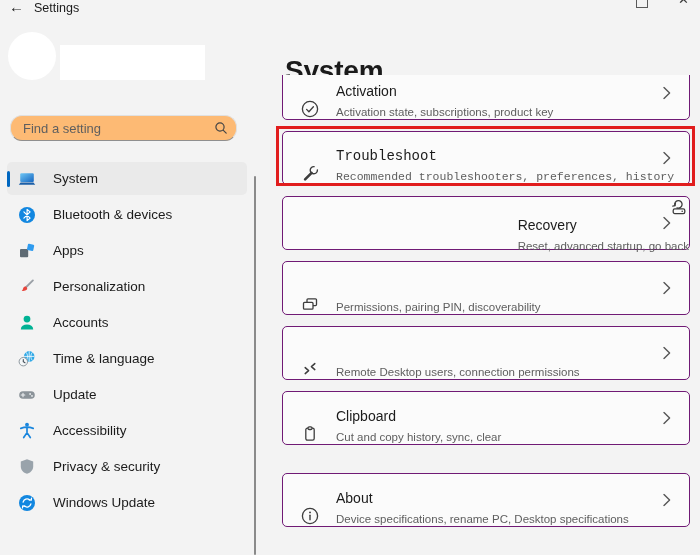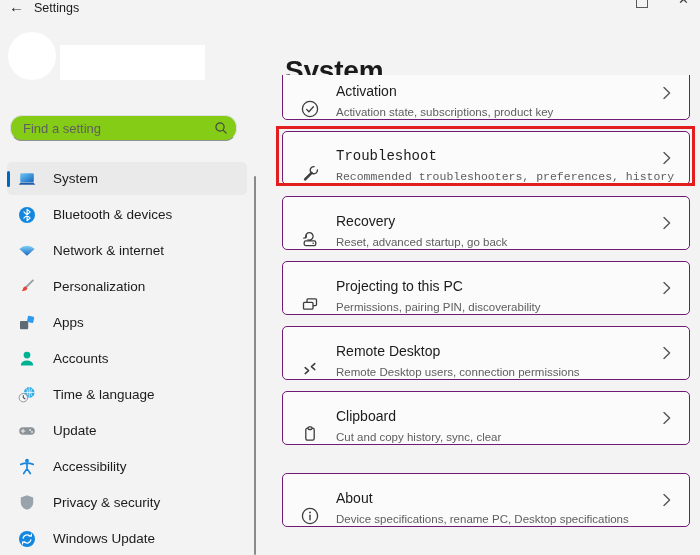--- a/index.html
+++ b/index.html
@@ -14,21 +14,21 @@
   .back-btn{position:absolute;left:9px;top:-2px;font-size:15px;color:#1b1b1b;cursor:pointer;}
   .app-title{position:absolute;left:34px;top:1px;font-size:12.5px;color:#1b1b1b;text-align:right;}
   .win-max{position:absolute;left:636px;top:-4px;width:10px;height:10px;border:1.2px solid #5a5a5a;background:transparent;}
   .win-close{position:absolute;left:678px;top:-7px;font-size:13px;color:#3a3a3a;line-height:13px;}
   
   .avatar{position:absolute;left:8px;top:32px;width:48px;height:48px;border-radius:50%;background:#ffffff;}
   .profile-name{position:absolute;left:60px;top:45px;width:145px;height:35px;background:#ffffff;}
   
   .searchbox{
     position:absolute;left:10px;top:115px;width:227px;height:26px;box-sizing:border-box;
-    background:#84cc16;border:1px solid #e0e0e0;border-bottom:1px solid #8f8f8f;border-radius:12px;
+    background:#fdba74;border:1px solid #e0e0e0;border-bottom:1px solid #8f8f8f;border-radius:12px;
     display:flex;align-items:center;
   }
   .searchbox input{
     flex:1;border:none;outline:none;background:transparent;margin:0 4px 0 10px;
     font-family:inherit;font-size:13px;color:#1b1b1b;min-width:0;
   }
   .searchbox input::placeholder{color:#5f5f5f;opacity:1;}
   .search-glyph{width:14px;height:14px;margin-right:8px;flex:0 0 auto;}
   
   .nav{position:absolute;left:7px;top:162px;width:240px;}
@@ -108,50 +108,35 @@
           <circle cx="10" cy="10" r="8" fill="#1287e0"></circle>
           <path d="M6.9 6.9 L13.1 13.1 L10.1 15.6 L10.1 4.4 L13.1 6.9 L6.9 13.1" fill="none" stroke="#fff" stroke-width="1.2" stroke-linejoin="round" stroke-linecap="round"></path>
         </svg>
       </span>
     <span class="nav-label">Bluetooth &amp; devices</span>
   </div>
     <div class="nav-item">
 
     <span class="nav-ico">
         <svg viewBox="0 0 20 20">
-          <defs>
-            <linearGradient id="gwifi" x1="0" y1="0" x2="0" y2="1">
-              <stop offset="0" stop-color="#7fd0f7"></stop>
-              <stop offset="1" stop-color="#1565c0"></stop>
-            </linearGradient>
-          </defs>
-          <path d="M10 14.8 L2.4 7.9 A11 11 0 0 1 17.6 7.9 Z" fill="url(#gwifi)"></path>
-        </svg>
-      </span>
-    <span class="nav-label">Network &amp; internet</span>
+          <rect x="3" y="8" width="8.2" height="8.2" rx="1" fill="#5f6b74"></rect>
+          <rect x="10.4" y="3.2" width="6.4" height="6.4" rx="1" fill="#2f9bef" transform="rotate(12 13.6 6.4)"></rect>
+        </svg>
+      </span>
+    <span class="nav-label">Apps</span>
   </div>
     <div class="nav-item">
 
     <span class="nav-ico">
         <svg viewBox="0 0 20 20">
           <path d="M15.9 3.4 L9 10.2" stroke="#9aa0a6" stroke-width="1.9" stroke-linecap="round"></path>
           <path d="M9.2 9.7 c1 .8 1.4 2 .7 2.9 -.9 1.1-2.8 1.6-5.2 1.3 1.2-.9 1.1-2 1.6-3 .5-1 1.8-1.7 2.9-1.2 Z" fill="#e8453c"></path>
         </svg>
       </span>
     <span class="nav-label">Personalization</span>
-  </div>
-    <div class="nav-item">
-
-    <span class="nav-ico">
-        <svg viewBox="0 0 20 20">
-          <rect x="3" y="8" width="8.2" height="8.2" rx="1" fill="#5f6b74"></rect>
-          <rect x="10.4" y="3.2" width="6.4" height="6.4" rx="1" fill="#2f9bef" transform="rotate(12 13.6 6.4)"></rect>
-        </svg>
-      </span>
-    <span class="nav-label">Apps</span>
   </div>
     <div class="nav-item">
 
     <span class="nav-ico">
         <svg viewBox="0 0 20 20">
           <circle cx="10" cy="6.1" r="3.4" fill="#00b294"></circle>
           <path d="M3.8 16.4 a6.2 5 0 0 1 12.4 0 Z" fill="#00b294"></path>
         </svg>
       </span>
     <span class="nav-label">Accounts</span>
@@ -241,21 +226,21 @@
       </span>
     <span class="row-text">
       <span class="row-title">Troubleshoot</span>
       <span class="row-sub">Recommended troubleshooters, preferences, history</span>
     </span>
     <svg class="row-chevron" viewBox="0 0 8 13">
       <path d="M1 1 L6.6 6.5 L1 12" fill="none" stroke="#565656" stroke-width="1.4" stroke-linecap="round" stroke-linejoin="round"></path>
     </svg>
   </div>
     <div class="highlight-box" id="hlbox" style="top: 51px; border-color: rgb(225, 29, 29);"></div>
-    <div class="row-card" style="top: 121px;">
+    <div class="row-card" style="top: 121px; flex-direction: column;">
     <span class="row-ico">
         <svg viewBox="0 0 20 20">
           <path d="M5.9 8.6 A3.7 3.7 0 1 1 8 10.8" fill="none" stroke="#3d3d3d" stroke-width="1.3" stroke-linecap="round"></path>
           <path d="M5.9 8.6 l-2.1 .5 M5.9 8.6 l.5 -2.2" stroke="#3d3d3d" stroke-width="1.3" stroke-linecap="round"></path>
           <rect x="4.2" y="11.8" width="11.6" height="4.8" rx="1.6" fill="none" stroke="#3d3d3d" stroke-width="1.3"></rect>
           <circle cx="13.2" cy="14.2" r="0.8" fill="#3d3d3d"></circle>
         </svg>
       </span>
     <span class="row-text">
       <span class="row-title">Recovery</span>
@@ -266,36 +251,34 @@
     </svg>
   </div>
     <div class="row-card" style="top: 186px;">
     <span class="row-ico">
         <svg viewBox="0 0 20 20">
           <rect x="7" y="4.8" width="9.5" height="6.8" rx="1" fill="none" stroke="#3d3d3d" stroke-width="1.3"></rect>
           <rect x="3.5" y="8.4" width="9.5" height="6.8" rx="1" fill="#fbfbfb" stroke="#3d3d3d" stroke-width="1.3"></rect>
         </svg>
       </span>
     <span class="row-text">
-      <span class="row-title">Projecting to this PC</span>
       <span class="row-sub">Permissions, pairing PIN, discoverability</span>
     </span>
     <svg class="row-chevron" viewBox="0 0 8 13">
       <path d="M1 1 L6.6 6.5 L1 12" fill="none" stroke="#565656" stroke-width="1.4" stroke-linecap="round" stroke-linejoin="round"></path>
     </svg>
   </div>
     <div class="row-card" style="top: 251px;">
     <span class="row-ico">
         <svg viewBox="0 0 20 20">
           <path d="M5.2 8.6 l3.4 3 -3.4 3" fill="none" stroke="#3d3d3d" stroke-width="1.5" stroke-linecap="round" stroke-linejoin="round"></path>
           <path d="M14.8 4.6 l-3.4 3 3.4 3" fill="none" stroke="#3d3d3d" stroke-width="1.5" stroke-linecap="round" stroke-linejoin="round"></path>
         </svg>
       </span>
     <span class="row-text">
-      <span class="row-title">Remote Desktop</span>
       <span class="row-sub">Remote Desktop users, connection permissions</span>
     </span>
     <svg class="row-chevron" viewBox="0 0 8 13">
       <path d="M1 1 L6.6 6.5 L1 12" fill="none" stroke="#565656" stroke-width="1.4" stroke-linecap="round" stroke-linejoin="round"></path>
     </svg>
   </div>
     <div class="row-card" style="top: 316px;">
     <span class="row-ico">
         <svg viewBox="0 0 20 20">
           <rect x="5.8" y="4.2" width="8.4" height="12" rx="1.6" fill="none" stroke="#3d3d3d" stroke-width="1.3"></rect>

